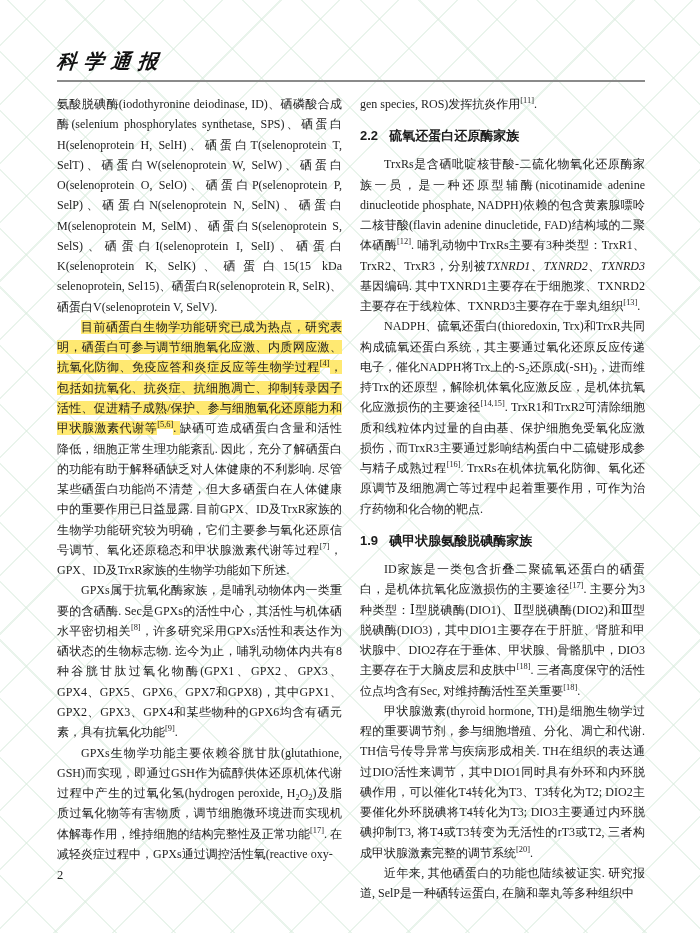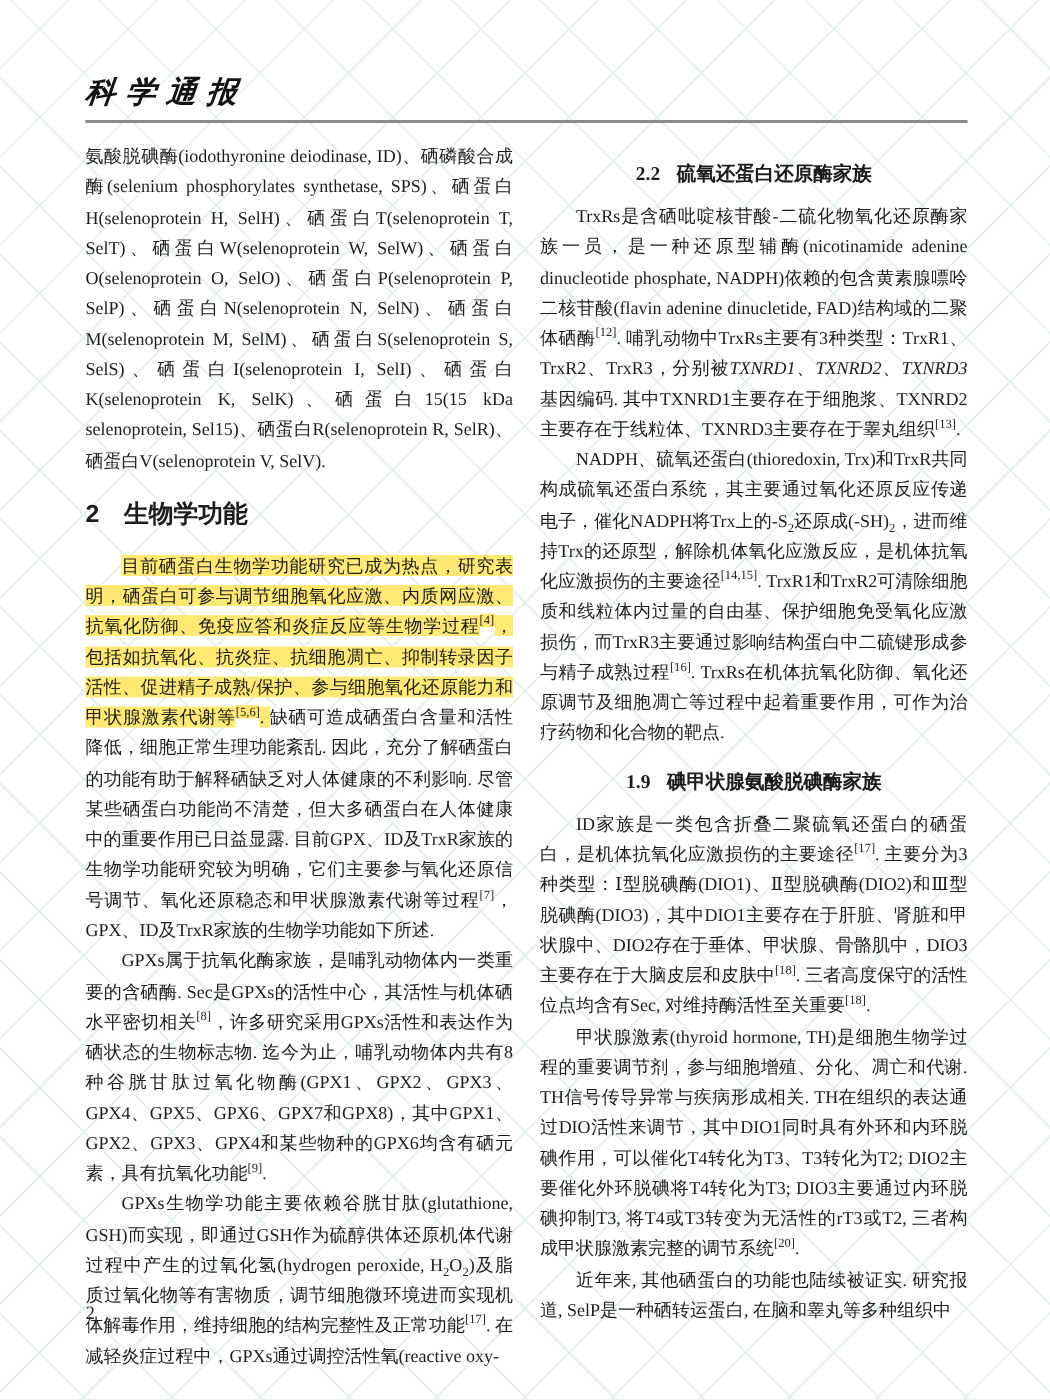--- a/index.html
+++ b/index.html
@@ -62,25 +62,25 @@
   p.para.no-indent { text-indent: 0; }
   .heading1 {
     font-family: "Liberation Sans", "DejaVu Sans", sans-serif;
     font-weight: bold;
     font-size: 16.5px;
     margin: 13px 0 9px 0;
     text-align: left;
   }
   .heading1 .h-num { margin-right: 1em; }
   .heading2 {
-    font-family: Liberation Serif, serif;
+    font-family: Liberation Sans, sans-serif;
     font-weight: bold;
     font-size: 13px;
     margin: 11px 0 7px 0;
-    text-align: center;
+    text-align: left;
   }
   .heading2 .h-num { margin-right: 0.85em; }
   sup { font-size: 0.7em; line-height: 0; }
   sub { font-size: 0.7em; line-height: 0; }
   .hl { background: var(--hl, #ffe972); }
   .italic { font-style: italic; font-family: Liberation Serif, serif; }
   .footer {
     position: absolute;
     left: 57px; bottom: 50px;
     font-size: 12.5px;
@@ -93,26 +93,26 @@
   <div class="watermark"></div>
 
   <div class="header">
     <span class="journal-logo">科学通报</span>
     <div class="header-rule"></div>
   </div>
 
   <div class="columns">
     <div class="col" id="col-left">
         <p class="para no-indent"><span>氨酸脱碘酶(iodothyronine deiodinase, ID)、硒磷酸合成酶(selenium phosphorylates synthetase, SPS)、硒蛋白H(selenoprotein H, SelH)、硒蛋白T(selenoprotein T, SelT)、硒蛋白W(selenoprotein W, SelW)、硒蛋白O(selenoprotein O, SelO)、硒蛋白P(selenoprotein P, SelP)、硒蛋白N(selenoprotein N, SelN)、硒蛋白M(selenoprotein M, SelM)、硒蛋白S(selenoprotein S, SelS)、硒蛋白I(selenoprotein I, SelI)、硒蛋白K(selenoprotein K, SelK)、硒蛋白15(15 kDa selenoprotein, Sel15)、硒蛋白R(selenoprotein R, SelR)、硒蛋白V(selenoprotein V, SelV).</span></p>
-        <div class="heading1"><span class="h-num">2</span><span>生物学功能</span></div>
         <p class="para"><span class="hl">目前硒蛋白生物学功能研究已成为热点，研究表明，硒蛋白可参与调节细胞氧化应激、内质网应激、抗氧化防御、免疫应答和炎症反应等生物学过程</span><sup class="hl">[4]</sup><span class="hl">，包括如抗氧化、抗炎症、抗细胞凋亡、抑制转录因子活性、促进精子成熟/保护、参与细胞氧化还原能力和甲状腺激素代谢等</span><sup class="hl">[5,6]</sup><span class="hl">. </span><span>缺硒可造成硒蛋白含量和活性降低，细胞正常生理功能紊乱. 因此，充分了解硒蛋白的功能有助于解释硒缺乏对人体健康的不利影响. 尽管某些硒蛋白功能尚不清楚，但大多硒蛋白在人体健康中的重要作用已日益显露. 目前GPX、ID及TrxR家族的生物学功能研究较为明确，它们主要参与氧化还原信号调节、氧化还原稳态和甲状腺激素代谢等过程</span><sup>[7]</sup><span>，GPX、ID及TrxR家族的生物学功能如下所述.</span></p>
         <p class="para"><span>GPXs属于抗氧化酶家族，是哺乳动物体内一类重要的含硒酶. Sec是GPXs的活性中心，其活性与机体硒水平密切相关</span><sup>[8]</sup><span>，许多研究采用GPXs活性和表达作为硒状态的生物标志物. 迄今为止，哺乳动物体内共有8种谷胱甘肽过氧化物酶(GPX1、GPX2、GPX3、GPX4、GPX5、GPX6、GPX7和GPX8)，其中GPX1、GPX2、GPX3、GPX4和某些物种的GPX6均含有硒元素，具有抗氧化功能</span><sup>[9]</sup><span>.</span></p>
         <p class="para"><span>GPXs生物学功能主要依赖谷胱甘肽(glutathione, GSH)而实现，即通过GSH作为硫醇供体还原机体代谢过程中产生的过氧化氢(hydrogen peroxide, H</span><sub>2</sub><span>O</span><sub>2</sub><span>)及脂质过氧化物等有害物质，调节细胞微环境进而实现机体解毒作用，维持细胞的结构完整性及正常功能</span><sup>[17]</sup><span>. 在减轻炎症过程中，GPXs通过调控活性氧(reactive oxy-</span></p>
       </div>
     <div class="col" id="col-right">
+        <p class="para no-indent"><span>gen species, ROS)发挥抗炎作用</span><sup>[11]</sup><span>.</span></p>
         <div class="heading2"><span class="h-num">2.2</span><span>硫氧还蛋白还原酶家族</span></div>
         <p class="para"><span>TrxRs是含硒吡啶核苷酸-二硫化物氧化还原酶家族一员，是一种还原型辅酶(nicotinamide adenine dinucleotide phosphate, NADPH)依赖的包含黄素腺嘌呤二核苷酸(flavin adenine dinucletide, FAD)结构域的二聚体硒酶</span><sup>[12]</sup><span>. 哺乳动物中TrxRs主要有3种类型：TrxR1、TrxR2、TrxR3，分别被</span><span class="italic">TXNRD1</span><span>、</span><span class="italic">TXNRD2</span><span>、</span><span class="italic">TXNRD3</span><span>基因编码. 其中TXNRD1主要存在于细胞浆、TXNRD2主要存在于线粒体、TXNRD3主要存在于睾丸组织</span><sup>[13]</sup><span>.</span></p>
         <p class="para"><span>NADPH、硫氧还蛋白(thioredoxin, Trx)和TrxR共同构成硫氧还蛋白系统，其主要通过氧化还原反应传递电子，催化NADPH将Trx上的-S</span><sub>2</sub><span>还原成(-SH)</span><sub>2</sub><span>，进而维持Trx的还原型，解除机体氧化应激反应，是机体抗氧化应激损伤的主要途径</span><sup>[14,15]</sup><span>. TrxR1和TrxR2可清除细胞质和线粒体内过量的自由基、保护细胞免受氧化应激损伤，而TrxR3主要通过影响结构蛋白中二硫键形成参与精子成熟过程</span><sup>[16]</sup><span>. TrxRs在机体抗氧化防御、氧化还原调节及细胞凋亡等过程中起着重要作用，可作为治疗药物和化合物的靶点.</span></p>
         <div class="heading2"><span class="h-num">1.9</span><span>碘甲状腺氨酸脱碘酶家族</span></div>
         <p class="para"><span>ID家族是一类包含折叠二聚硫氧还蛋白的硒蛋白，是机体抗氧化应激损伤的主要途径</span><sup>[17]</sup><span>. 主要分为3种类型：Ⅰ型脱碘酶(DIO1)、Ⅱ型脱碘酶(DIO2)和Ⅲ型脱碘酶(DIO3)，其中DIO1主要存在于肝脏、肾脏和甲状腺中、DIO2存在于垂体、甲状腺、骨骼肌中，DIO3主要存在于大脑皮层和皮肤中</span><sup>[18]</sup><span>. 三者高度保守的活性位点均含有Sec, 对维持酶活性至关重要</span><sup>[18]</sup><span>.</span></p>
         <p class="para"><span>甲状腺激素(thyroid hormone, TH)是细胞生物学过程的重要调节剂，参与细胞增殖、分化、凋亡和代谢. TH信号传导异常与疾病形成相关. TH在组织的表达通过DIO活性来调节，其中DIO1同时具有外环和内环脱碘作用，可以催化T4转化为T3、T3转化为T2; DIO2主要催化外环脱碘将T4转化为T3; DIO3主要通过内环脱碘抑制T3, 将T4或T3转变为无活性的rT3或T2, 三者构成甲状腺激素完整的调节系统</span><sup>[20]</sup><span>.</span></p>
         <p class="para"><span>近年来, 其他硒蛋白的功能也陆续被证实. 研究报道, SelP是一种硒转运蛋白, 在脑和睾丸等多种组织中</span></p>
       </div>
   </div>
 

